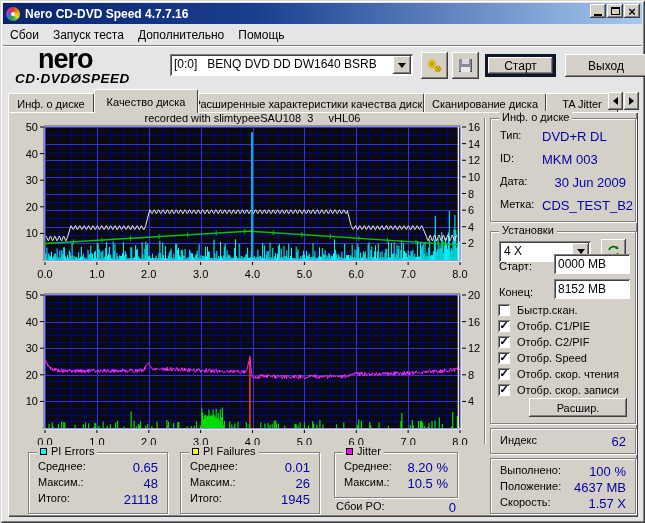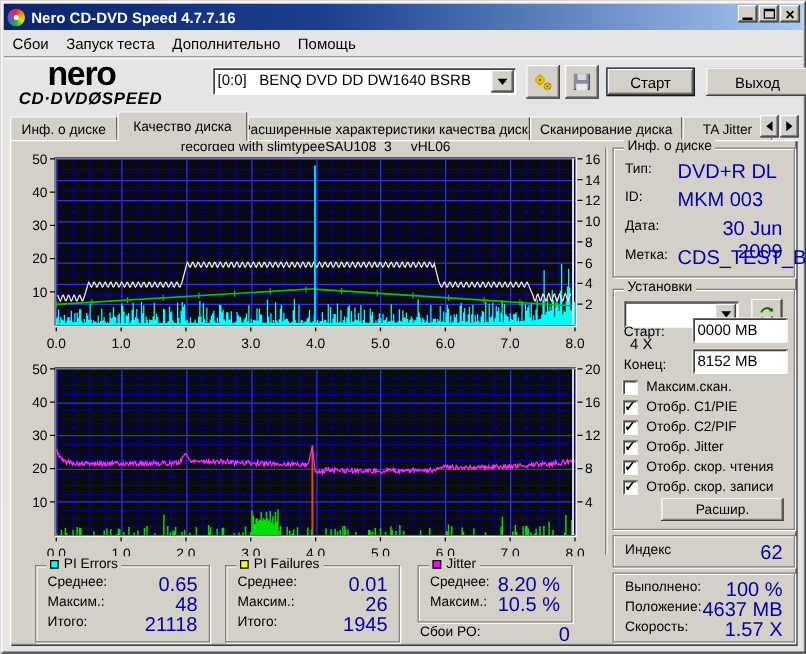--- a/index.html
+++ b/index.html
@@ -5,40 +5,40 @@
   html,body{margin:0;padding:0;background:#3a6ea5;}
   *{box-sizing:border-box;font-family:"Liberation Sans",sans-serif;}
   #win{position:relative;width:645px;height:523px;background:#e5e5e5;overflow:hidden;
        box-shadow:inset 1px 1px 0 #dcd8d0, inset -1px -1px 0 #404040, inset 2px 2px 0 #fff, inset -2px -2px 0 #808080;}
   .abs{position:absolute;}
   .bev-btn{background:#d4d0c8;box-shadow:inset -1px -1px 0 #404040, inset 1px 1px 0 #fff, inset -2px -2px 0 #808080;}
   .sunken{background:#fff;box-shadow:inset 1px 1px 0 #808080, inset -1px -1px 0 #fff, inset 2px 2px 0 #404040;}
   .etched{border:1px solid #808080;box-shadow:inset 1px 1px 0 #fff, 1px 1px 0 #fff;}
   .cap{position:absolute;top:-8px;left:8px;background:#d4d0c8;padding:0 3px;font-size:11px;display:flex;align-items:center;gap:4px;}
   .lbl{font-size:11px;color:#000;}
-  .val{font-size:16px;color:#0000a8;}
+  .val{font-size:13px;color:#0000a8;}
   .titlebar{left:3px;top:3px;width:639px;height:21px;background:linear-gradient(90deg,#0a246a 0%,#1a3f8f 40%,#a6caf0 100%);display:flex;align-items:center;color:#fff;}
   .titlebar .t{font-size:12px;font-weight:bold;margin-left:5px;}
   .tbtn{position:absolute;top:4px;width:16px;height:14px;display:flex;align-items:center;justify-content:center;font-size:11px;color:#000;}
   .disc{width:14px;height:14px;margin-left:3px;border-radius:50%;background:conic-gradient(#d33,#e90,#dd3,#3a3,#37b,#b3b,#d33);position:relative;}
   .disc:after{content:"";position:absolute;left:5px;top:5px;width:4px;height:4px;border-radius:50%;background:#fff;}
   .menu{left:3px;top:24px;width:639px;height:21px;display:flex;align-items:center;}
   .menu div{padding:2px 7px;font-size:12px;}
   .sep{left:3px;top:45px;width:639px;height:2px;border-top:1px solid #808080;border-bottom:1px solid #fff;}
   .logo1{left:38px;top:44px;font-size:27px;font-weight:bold;letter-spacing:-1px;color:#000;}
   .logo2{left:15px;top:71px;font-size:13.5px;font-weight:bold;font-style:italic;letter-spacing:.5px;color:#000;}
   .combo{left:170px;top:54px;width:243px;height:22px;}
   .combo .txt{position:absolute;left:4px;top:3px;font-size:12px;white-space:pre;}
   .combo .drop{position:absolute;right:2px;top:2px;width:18px;height:18px;display:flex;align-items:center;justify-content:center;}
   .arr-d{width:0;height:0;border-left:4px solid transparent;border-right:4px solid transparent;border-top:5px solid #000;}
   .arr-l{width:0;height:0;border-top:4px solid transparent;border-bottom:4px solid transparent;border-right:5px solid #000;}
   .arr-r{width:0;height:0;border-top:4px solid transparent;border-bottom:4px solid transparent;border-left:5px solid #000;}
   .sqbtn{width:27px;height:27px;top:52px;display:flex;align-items:center;justify-content:center;}
   .pushbtn{height:23px;top:54px;display:flex;align-items:center;justify-content:center;font-size:12px;}
-  .default-ring{border:1px solid #0f172a;}
+  .default-ring{border:3px solid #0f172a;}
   .tabs{left:8px;top:89px;height:24px;display:flex;align-items:flex-end;}
   .tab{height:20px;background:#d4d0c8;border-top:1px solid #fff;border-left:1px solid #fff;border-right:1px solid #404040;border-top-left-radius:2px;border-top-right-radius:2px;display:flex;align-items:center;justify-content:center;font-size:11px;white-space:nowrap;overflow:hidden;}
   .tab.active{height:24px;font-size:11px;z-index:5;box-shadow:0 2px 0 #d4d0c8;}
   .tabarrow{top:92px;width:15px;height:18px;display:flex;align-items:center;justify-content:center;}
   .page{left:8px;top:112px;width:630px;height:405px;background:#d4d0c8;box-shadow:inset 1px 1px 0 #fff, inset -1px -1px 0 #404040, inset -2px -2px 0 #808080;}
   .charttitle{left:45px;top:112px;width:415px;text-align:center;font-size:11px;white-space:pre;}
   .vdiv{left:484px;top:118px;height:326px;width:2px;border-left:1px solid #808080;border-right:1px solid #fff;}
   .grp{position:absolute;background:#d4d0c8;}
   .row{position:absolute;left:9px;right:9px;display:flex;justify-content:space-between;}
   .cbx-box{position:absolute;left:7px;top:0;width:12px;height:12px;background:#fff;box-shadow:inset 1px 1px 0 #808080, inset -1px -1px 0 #fff, inset 2px 2px 0 #404040;display:flex;align-items:center;justify-content:center;font-size:11px;font-weight:bold;color:#000;}
@@ -373,60 +373,60 @@
     <div class="row" style="top:79px;">
         <span class="lbl">Метка:</span>
         <span class="val" style="width:84px;">CDS_TEST_B2</span>
       </div>
   </div>
 
   <div class="grp etched" style="left:490px;top:231px;width:146px;height:193px;">
     <div class="cap lbl">Установки</div>
 
     <div class="sunken" style="position:absolute;left:8px;top:9px;width:92px;height:21px;">
-      <span style="position:absolute;left:5px;top:3px;font-size:12px;margin-top:24px;">4 X</span>
+      <span style="position:absolute;left:5px;top:3px;font-size:12px;">4 X</span>
       <div class="bev-btn" style="position:absolute;right:2px;top:2px;width:17px;height:17px;display:flex;align-items:center;justify-content:center;">
         <div class="arr-d"></div>
       </div>
     </div>
     <div class="bev-btn" style="position:absolute;left:110px;top:7px;width:25px;height:25px;display:flex;align-items:center;justify-content:center;">
       <svg width="15" height="15" viewBox="0 0 15 15">
         <path d="M3 6 A5 5 0 0 1 12 5" fill="none" stroke="#007000" stroke-width="1.6"></path>
         <path d="M12 2v3h-3z" fill="#007000"></path>
         <path d="M12 9 A5 5 0 0 1 3 10" fill="none" stroke="#007000" stroke-width="1.6"></path>
         <path d="M3 13v-3h3z" fill="#007000"></path>
       </svg>
     </div>
 
     <span class="lbl" style="position:absolute;left:8px;top:28px;">Старт:</span>
     <input class="field abs" style="left: 63px; top: 22px; width: 76px; height: 20px;" value="0000 MB">
     <span class="lbl" style="position:absolute;left:8px;top:54px;">Конец:</span>
     <input class="field abs" style="left: 63px; top: 47px; width: 76px; height: 20px;" value="8152 MB">
 
     <div class="cbx abs" style="left:0;top:72px;width:146px;height:14px;">
       <div class="cbx-box"></div>
-      <span class="cbx-lbl">Максим.скан.</span>
+      <span class="cbx-lbl">Быстр.скан.</span>
     </div>
     <div class="cbx abs checked" style="left:0;top:88px;width:146px;height:14px;">
       <div class="cbx-box">
           <span>✓</span>
         </div>
       <span class="cbx-lbl">Отобр. C1/PIE</span>
     </div>
     <div class="cbx abs checked" style="left:0;top:104px;width:146px;height:14px;">
       <div class="cbx-box">
           <span>✓</span>
         </div>
       <span class="cbx-lbl">Отобр. C2/PIF</span>
     </div>
     <div class="cbx abs checked" style="left:0;top:120px;width:146px;height:14px;">
       <div class="cbx-box">
           <span>✓</span>
         </div>
-      <span class="cbx-lbl">Отобр. Jitter</span>
+      <span class="cbx-lbl">Отобр. Speed</span>
     </div>
     <div class="cbx abs checked" style="left:0;top:136px;width:146px;height:14px;">
       <div class="cbx-box">
           <span>✓</span>
         </div>
       <span class="cbx-lbl">Отобр. скор. чтения</span>
     </div>
     <div class="cbx abs checked" style="left:0;top:152px;width:146px;height:14px;">
       <div class="cbx-box">
           <span>✓</span>

